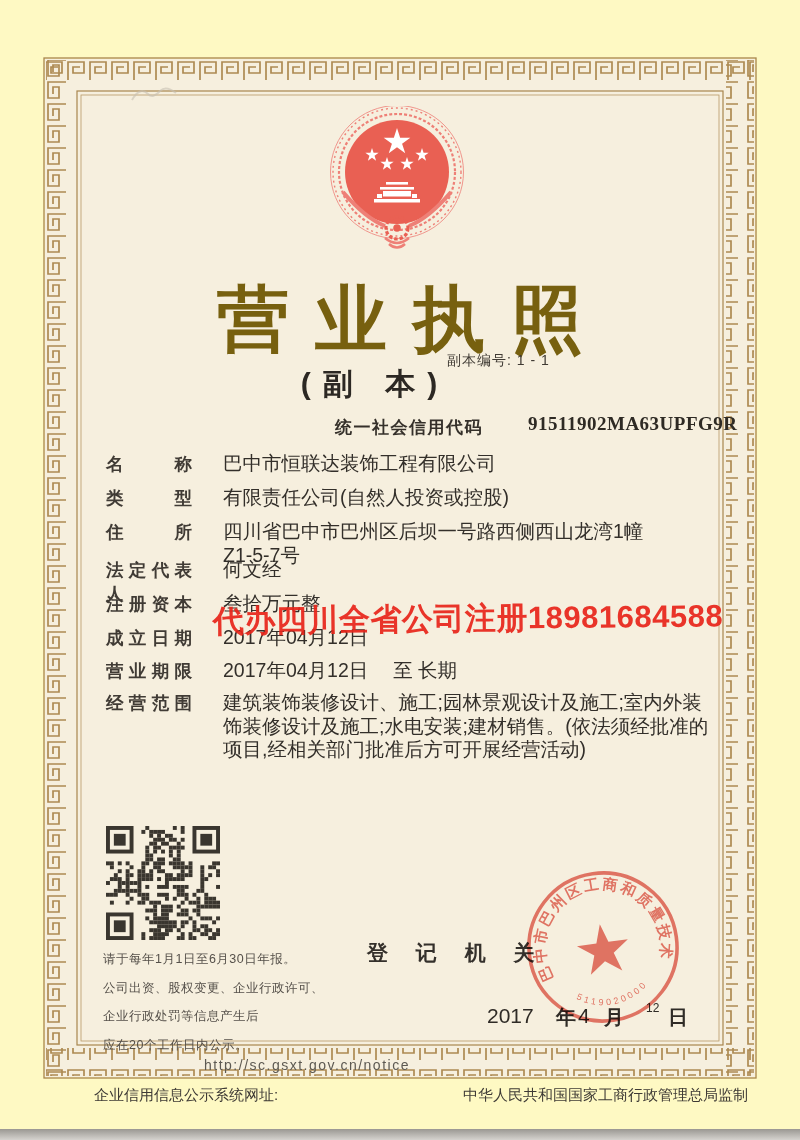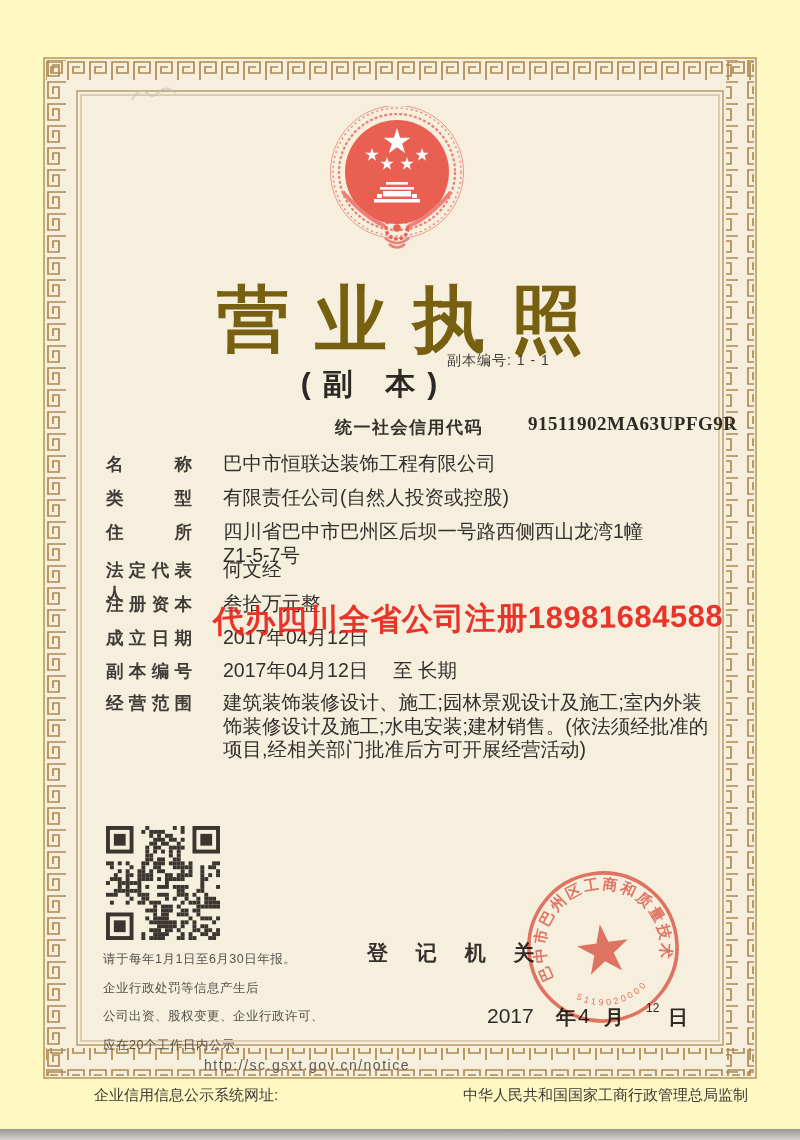--- a/index.html
+++ b/index.html
@@ -144,21 +144,21 @@
     </div>
     <div class="field-row fr4">
       <span class="lbl">注册资本</span>
       <span class="val">叁拾万元整</span>
     </div>
     <div class="field-row fr5">
       <span class="lbl">成立日期</span>
       <span class="val">2017年04月12日</span>
     </div>
     <div class="field-row fr6">
-      <span class="lbl">副本编号</span>
+      <span class="lbl">营业期限</span>
       <span class="val">2017年04月12日　 至 长期</span>
     </div>
     <div class="field-row fr7">
       <span class="lbl">经营范围</span>
       <span class="val">建筑装饰装修设计、施工;园林景观设计及施工;室内外装饰装修设计及施工;水电安装;建材销售。(依法须经批准的项目,经相关部门批准后方可开展经营活动)</span>
     </div>
   </div>
 
   <div class="watermark">代办四川全省公司注册18981684588</div>
 
@@ -451,22 +451,22 @@
       <rect x="86.48275862068965" y="0" width="27.517241379310345" height="27.517241379310345" fill="#3a362f"></rect>
       <rect x="90.41379310344827" y="3.9310344827586206" width="19.655172413793103" height="19.655172413793103" fill="#f6efde"></rect>
       <rect x="94.34482758620689" y="7.862068965517241" width="11.793103448275861" height="11.793103448275861" fill="#3a362f"></rect>
       <rect x="0" y="86.48275862068965" width="27.517241379310345" height="27.517241379310345" fill="#3a362f"></rect>
       <rect x="3.9310344827586206" y="90.41379310344827" width="19.655172413793103" height="19.655172413793103" fill="#f6efde"></rect>
       <rect x="7.862068965517241" y="94.34482758620689" width="11.793103448275861" height="11.793103448275861" fill="#3a362f"></rect>
     </svg>
 
   <div class="notice">
     <p>请于每年1月1日至6月30日年报。</p>
+    <p>公司出资、股权变更、企业行政许可、</p>
     <p>企业行政处罚等信息产生后</p>
-    <p>公司出资、股权变更、企业行政许可、</p>
     <p>应在20个工作日内公示。</p>
   </div>
 
   <div class="reg-auth">登 记 机 关</div>
 
   <svg class="seal" width="166" height="166" viewBox="0 0 166 166">
     <g transform="rotate(-8 83 83)" opacity="0.78">
       <circle cx="83" cy="83" r="74" fill="none" stroke="#e2564a" stroke-width="3.6"></circle>
       <use href="#star-shape" transform="translate(83,87) scale(2.7)" fill="#e2564a"></use>
       <path id="sealTop" d="M31,109 A58,58 0 1 1 135,109" fill="none"></path>

